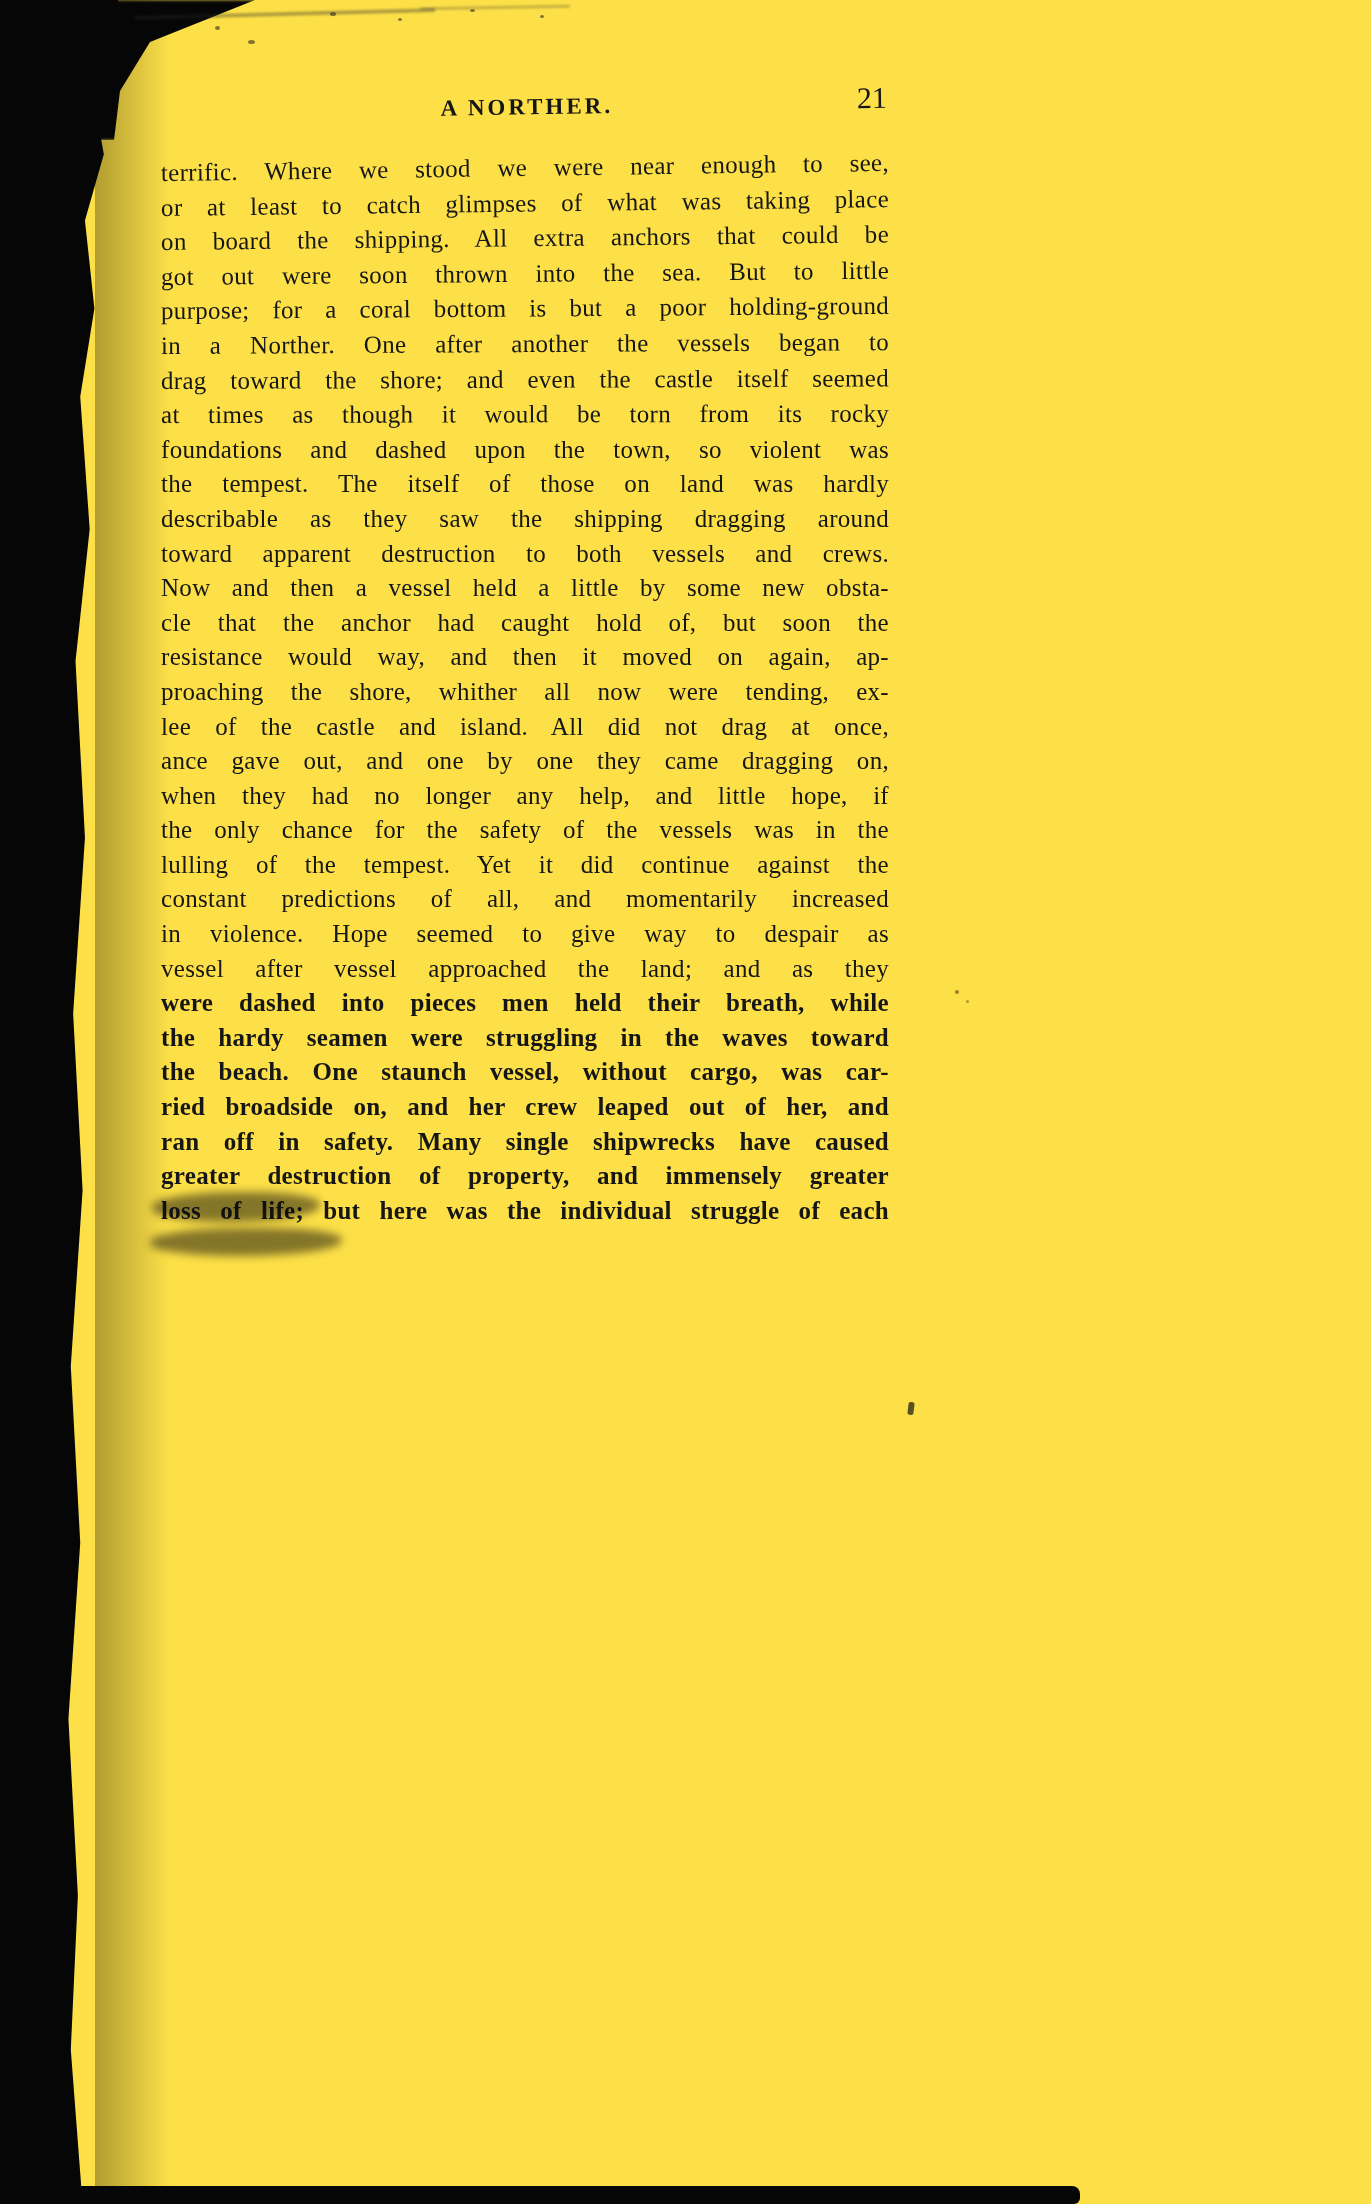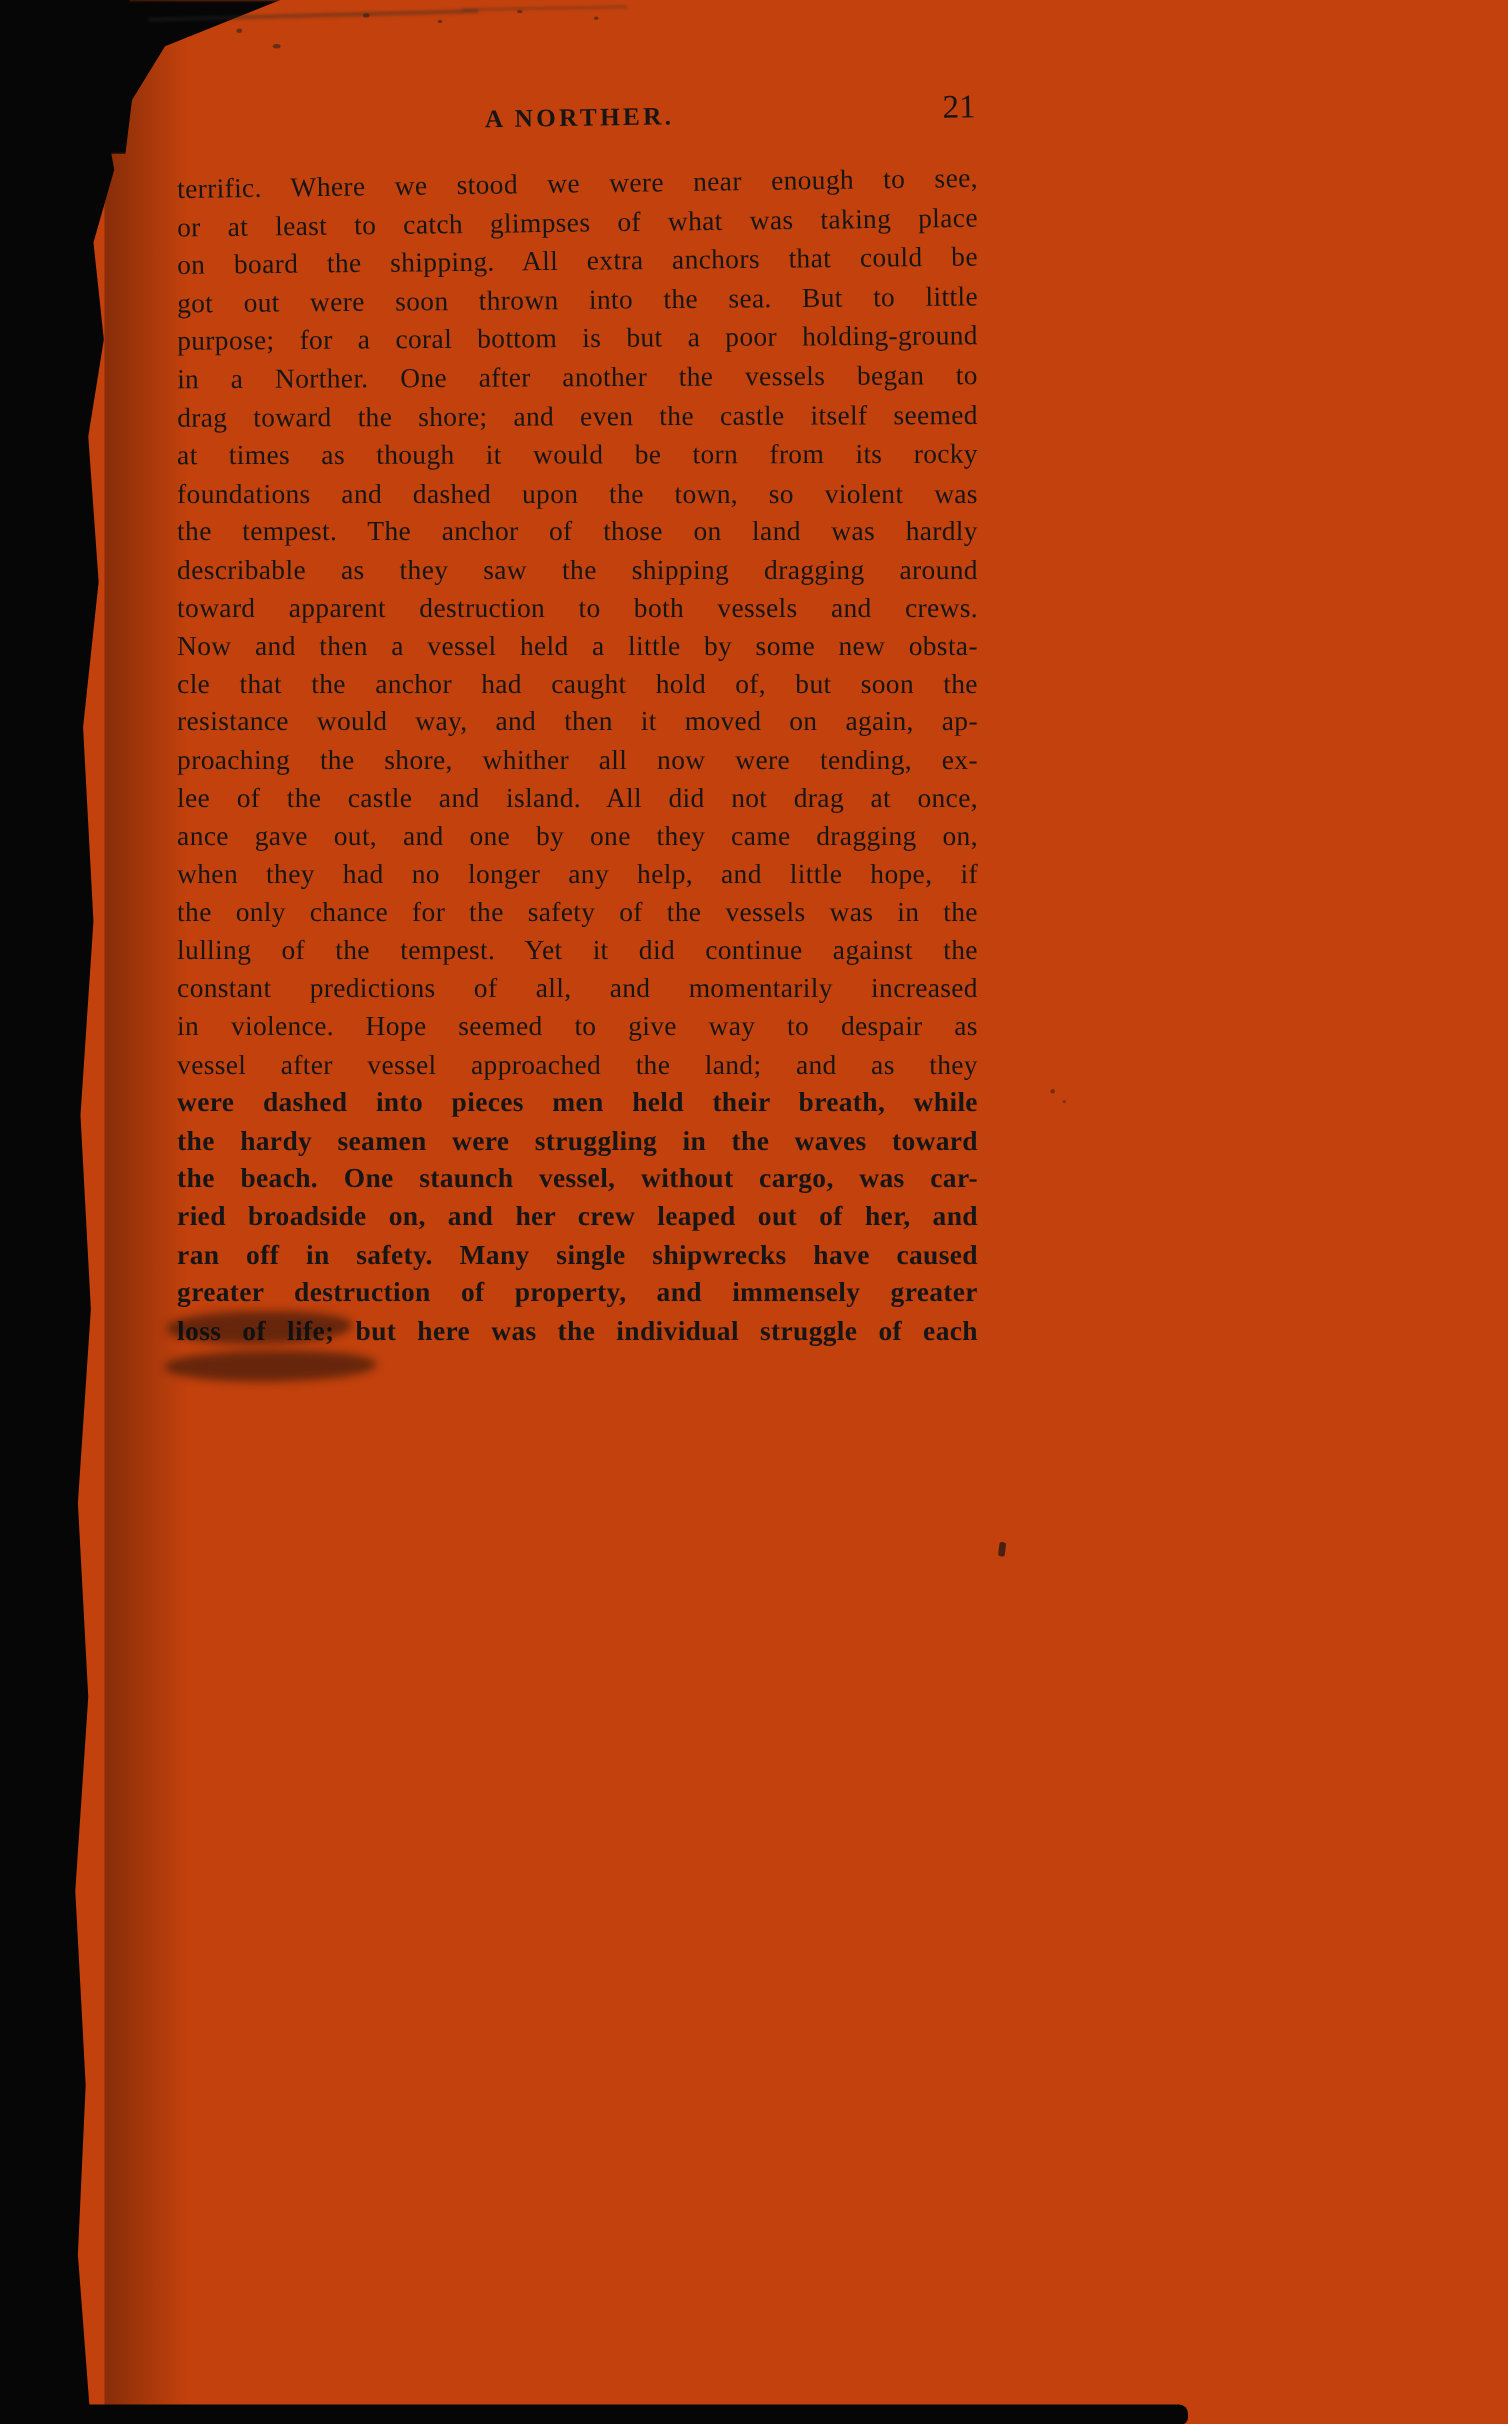--- a/index.html
+++ b/index.html
@@ -1,19 +1,19 @@
 <!DOCTYPE html>
 <html><head>
 <meta charset="utf-8">
 <style>
   html,body { margin:0; padding:0; background:#e8e8e8; }
   .page {
     position:relative;
     width:1371px; height:2204px;
-    background:#c2410c;
+    background:#fde047;
     overflow:hidden;
     font-family:"Liberation Serif","DejaVu Serif",serif;
     color:#161616;
   }
 
   
   .edge-left {
     position:absolute; left:0; top:0; width:118px; height:2204px;
     background:#060606;
     clip-path: polygon(0 0, 100% 0, 96% 2%, 78% 4%, 88% 7%, 72% 10%, 80% 14%, 68% 18%,
@@ -111,21 +111,21 @@
   <div class="text-block">
       <div class="line" style="transform: rotate(-0.8deg);">terrific. Where we stood we were near enough to see,</div>
       <div class="line" style="transform: rotate(-0.7deg);">or at least to catch glimpses of what was taking place</div>
       <div class="line" style="transform: rotate(-0.6deg);">on board the shipping. All extra anchors that could be</div>
       <div class="line" style="transform: rotate(-0.5deg);">got out were soon thrown into the sea. But to little</div>
       <div class="line" style="transform: rotate(-0.4deg);">purpose; for a coral bottom is but a poor holding-ground</div>
       <div class="line" style="transform: rotate(-0.3deg);">in a Norther. One after another the vessels began to</div>
       <div class="line" style="transform: rotate(-0.2deg);">drag toward the shore; and even the castle itself seemed</div>
       <div class="line" style="transform: rotate(-0.1deg);">at times as though it would be torn from its rocky</div>
       <div class="line">foundations and dashed upon the town, so violent was</div>
-      <div class="line">the tempest. The anchor of those on land was hardly</div>
+      <div class="line">the tempest. The itself of those on land was hardly</div>
       <div class="line">describable as they saw the shipping dragging around</div>
       <div class="line">toward apparent destruction to both vessels and crews.</div>
       <div class="line">Now and then a vessel held a little by some new obsta-</div>
       <div class="line">cle that the anchor had caught hold of, but soon the</div>
       <div class="line">resistance would way, and then it moved on again, ap-</div>
       <div class="line">proaching the shore, whither all now were tending, ex-</div>
       <div class="line">lee of the castle and island. All did not drag at once,</div>
       <div class="line">ance gave out, and one by one they came dragging on,</div>
       <div class="line">when they had no longer any help, and little hope, if</div>
       <div class="line">the only chance for the safety of the vessels was in the</div>

